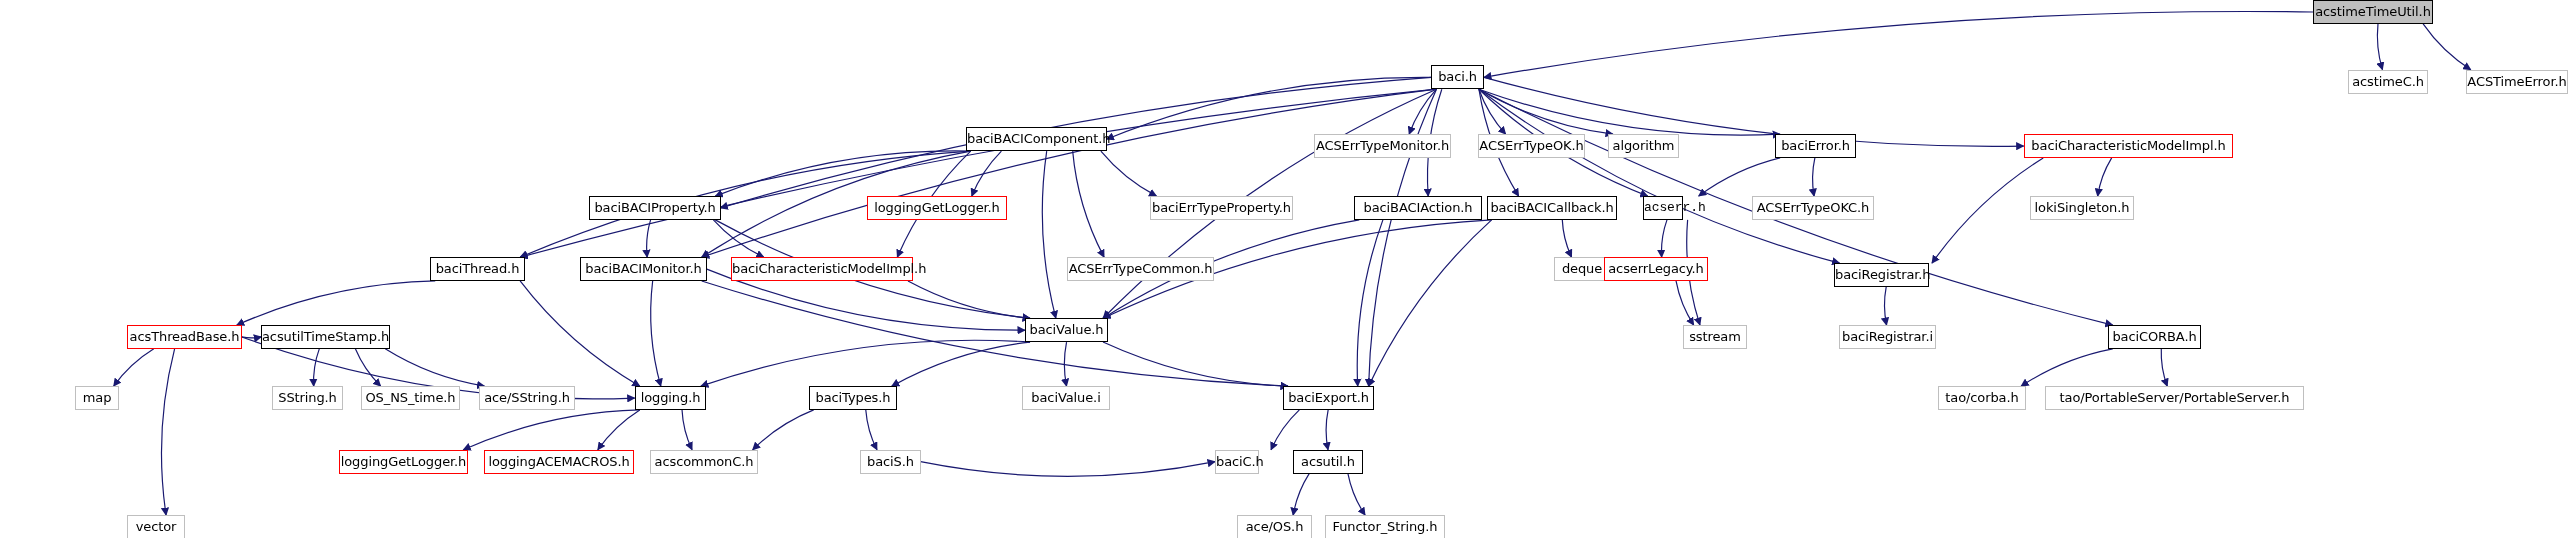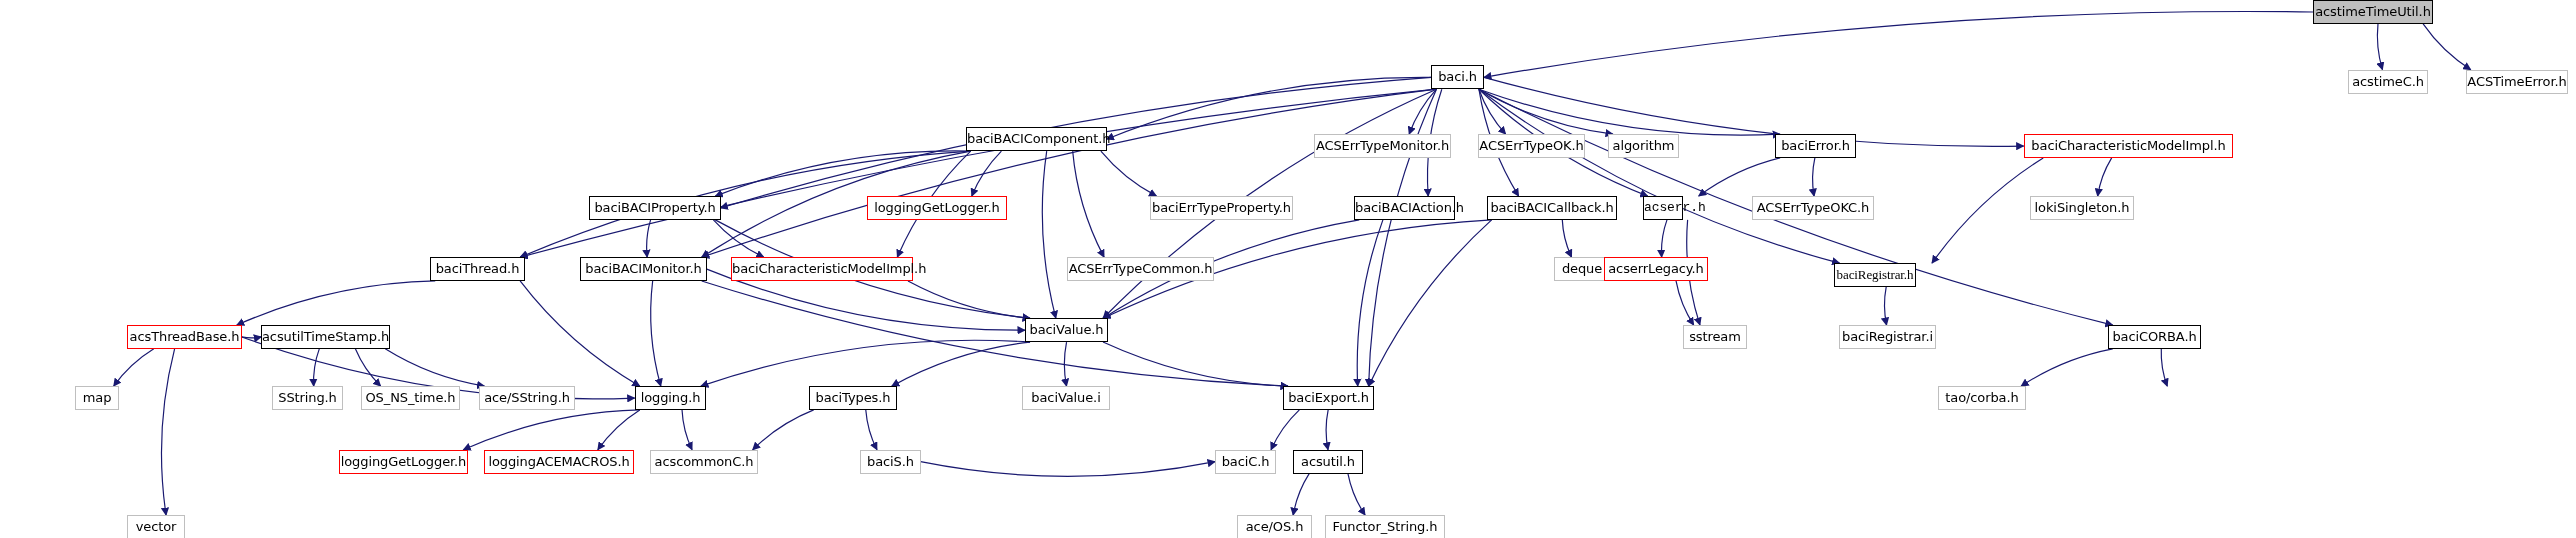--- a/index.html
+++ b/index.html
@@ -145,51 +145,52 @@
       <div class="node black" style="left: 1431px; top: 65px; width: 53px;">baci.h</div>
       <div class="node black" style="left: 966px; top: 127px; width: 141px;">baciBACIComponent.h</div>
       <div class="node plain" style="left: 1314px; top: 134px; width: 137px;">ACSErrTypeMonitor.h</div>
       <div class="node plain" style="left: 1478px; top: 134px; width: 107px;">ACSErrTypeOK.h</div>
       <div class="node plain" style="left: 1608px; top: 134px; width: 71px;">algorithm</div>
       <div class="node black" style="left: 1775px; top: 134px; width: 81px;">baciError.h</div>
       <div class="node red" style="left: 2024px; top: 134px; width: 209px;">baciCharacteristicModelImpl.h</div>
       <div class="node black" style="left: 589px; top: 196px; width: 132px;">baciBACIProperty.h</div>
       <div class="node red" style="left: 867px; top: 196px; width: 140px;">loggingGetLogger.h</div>
       <div class="node plain" style="left: 1150px; top: 196px; width: 143px;">baciErrTypeProperty.h</div>
-      <div class="node black" style="left: 1354px; top: 196px; width: 101px;">baciBACIAction.h</div>
+      <div class="node black" style="left: 1354px; top: 196px; width: 128px;">baciBACIAction.h</div>
       <div class="node black" style="left: 1487px; top: 196px; width: 130px;">baciBACICallback.h</div>
       <div class="node black" style="left: 1643px; top: 196px; width: 40px; font-family: Liberation Mono, monospace;">acserr.h</div>
       <div class="node plain" style="left: 1752px; top: 196px; width: 122px;">ACSErrTypeOKC.h</div>
       <div class="node plain" style="left: 2030px; top: 196px; width: 104px;">lokiSingleton.h</div>
       <div class="node black" style="left: 430px; top: 257px; width: 95px;">baciThread.h</div>
       <div class="node black" style="left: 580px; top: 257px; width: 127px;">baciBACIMonitor.h</div>
       <div class="node red" style="left: 731px; top: 257px; width: 182px;">baciCharacteristicModelImpl.h</div>
       <div class="node plain" style="left: 1067px; top: 257px; width: 147px;">ACSErrTypeCommon.h</div>
       <div class="node plain" style="left: 1554px; top: 257px; width: 56px;">deque</div>
       <div class="node red" style="left: 1604px; top: 257px; width: 104px;">acserrLegacy.h</div>
-      <div class="node black" style="left: 1834px; top: 263px; width: 82px; font-family: Liberation Serif, serif;">baciRegistrar.h</div>
+      <div class="node black" style="left: 1834px; top: 263px; width: 95px;">baciRegistrar.h</div>
       <div class="node red" style="left: 127px; top: 325px; width: 115px;">acsThreadBase.h</div>
       <div class="node black" style="left: 261px; top: 325px; width: 129px;">acsutilTimeStamp.h</div>
       <div class="node black" style="left: 1025px; top: 318px; width: 83px;">baciValue.h</div>
       <div class="node plain" style="left: 1683px; top: 325px; width: 64px;">sstream</div>
       <div class="node plain" style="left: 1839px; top: 325px; width: 97px;">baciRegistrar.i</div>
       <div class="node black" style="left: 2108px; top: 325px; width: 93px;">baciCORBA.h</div>
       <div class="node plain" style="left: 75px; top: 386px; width: 44px;">map</div>
       <div class="node plain" style="left: 272px; top: 386px; width: 71px;">SString.h</div>
       <div class="node plain" style="left: 361px; top: 386px; width: 99px;">OS_NS_time.h</div>
       <div class="node plain" style="left: 479px; top: 386px; width: 96px;">ace/SString.h</div>
       <div class="node black" style="left: 635px; top: 386px; width: 71px;">logging.h</div>
       <div class="node black" style="left: 809px; top: 386px; width: 88px;">baciTypes.h</div>
       <div class="node plain" style="left: 1022px; top: 386px; width: 88px;">baciValue.i</div>
       <div class="node black" style="left: 1283px; top: 386px; width: 91px;">baciExport.h</div>
       <div class="node plain" style="left: 1938px; top: 386px; width: 88px;">tao/corba.h</div>
+      <div class="node plain" style="left: 2045px; top: 386px; width: 259px;">tao/PortableServer/PortableServer.h</div>
       <div class="node red" style="left: 339px; top: 450px; width: 129px;">loggingGetLogger.h</div>
       <div class="node red" style="left: 484px; top: 450px; width: 150px;">loggingACEMACROS.h</div>
       <div class="node plain" style="left: 650px; top: 450px; width: 108px;">acscommonC.h</div>
       <div class="node plain" style="left: 860px; top: 450px; width: 61px;">baciS.h</div>
-      <div class="node plain" style="left: 1215px; top: 450px; width: 61px;">baciC.h</div>
+      <div class="node plain" style="left: 1215px; top: 450px; width: 44px;">baciC.h</div>
       <div class="node black" style="left: 1293px; top: 450px; width: 70px;">acsutil.h</div>
       <div class="node plain" style="left: 127px; top: 515px; width: 58px;">vector</div>
       <div class="node plain" style="left: 1237px; top: 515px; width: 75px;">ace/OS.h</div>
       <div class="node plain" style="left: 1325px; top: 515px; width: 120px;">Functor_String.h</div>
     </div>
 </div>
 
 
 </body></html>

